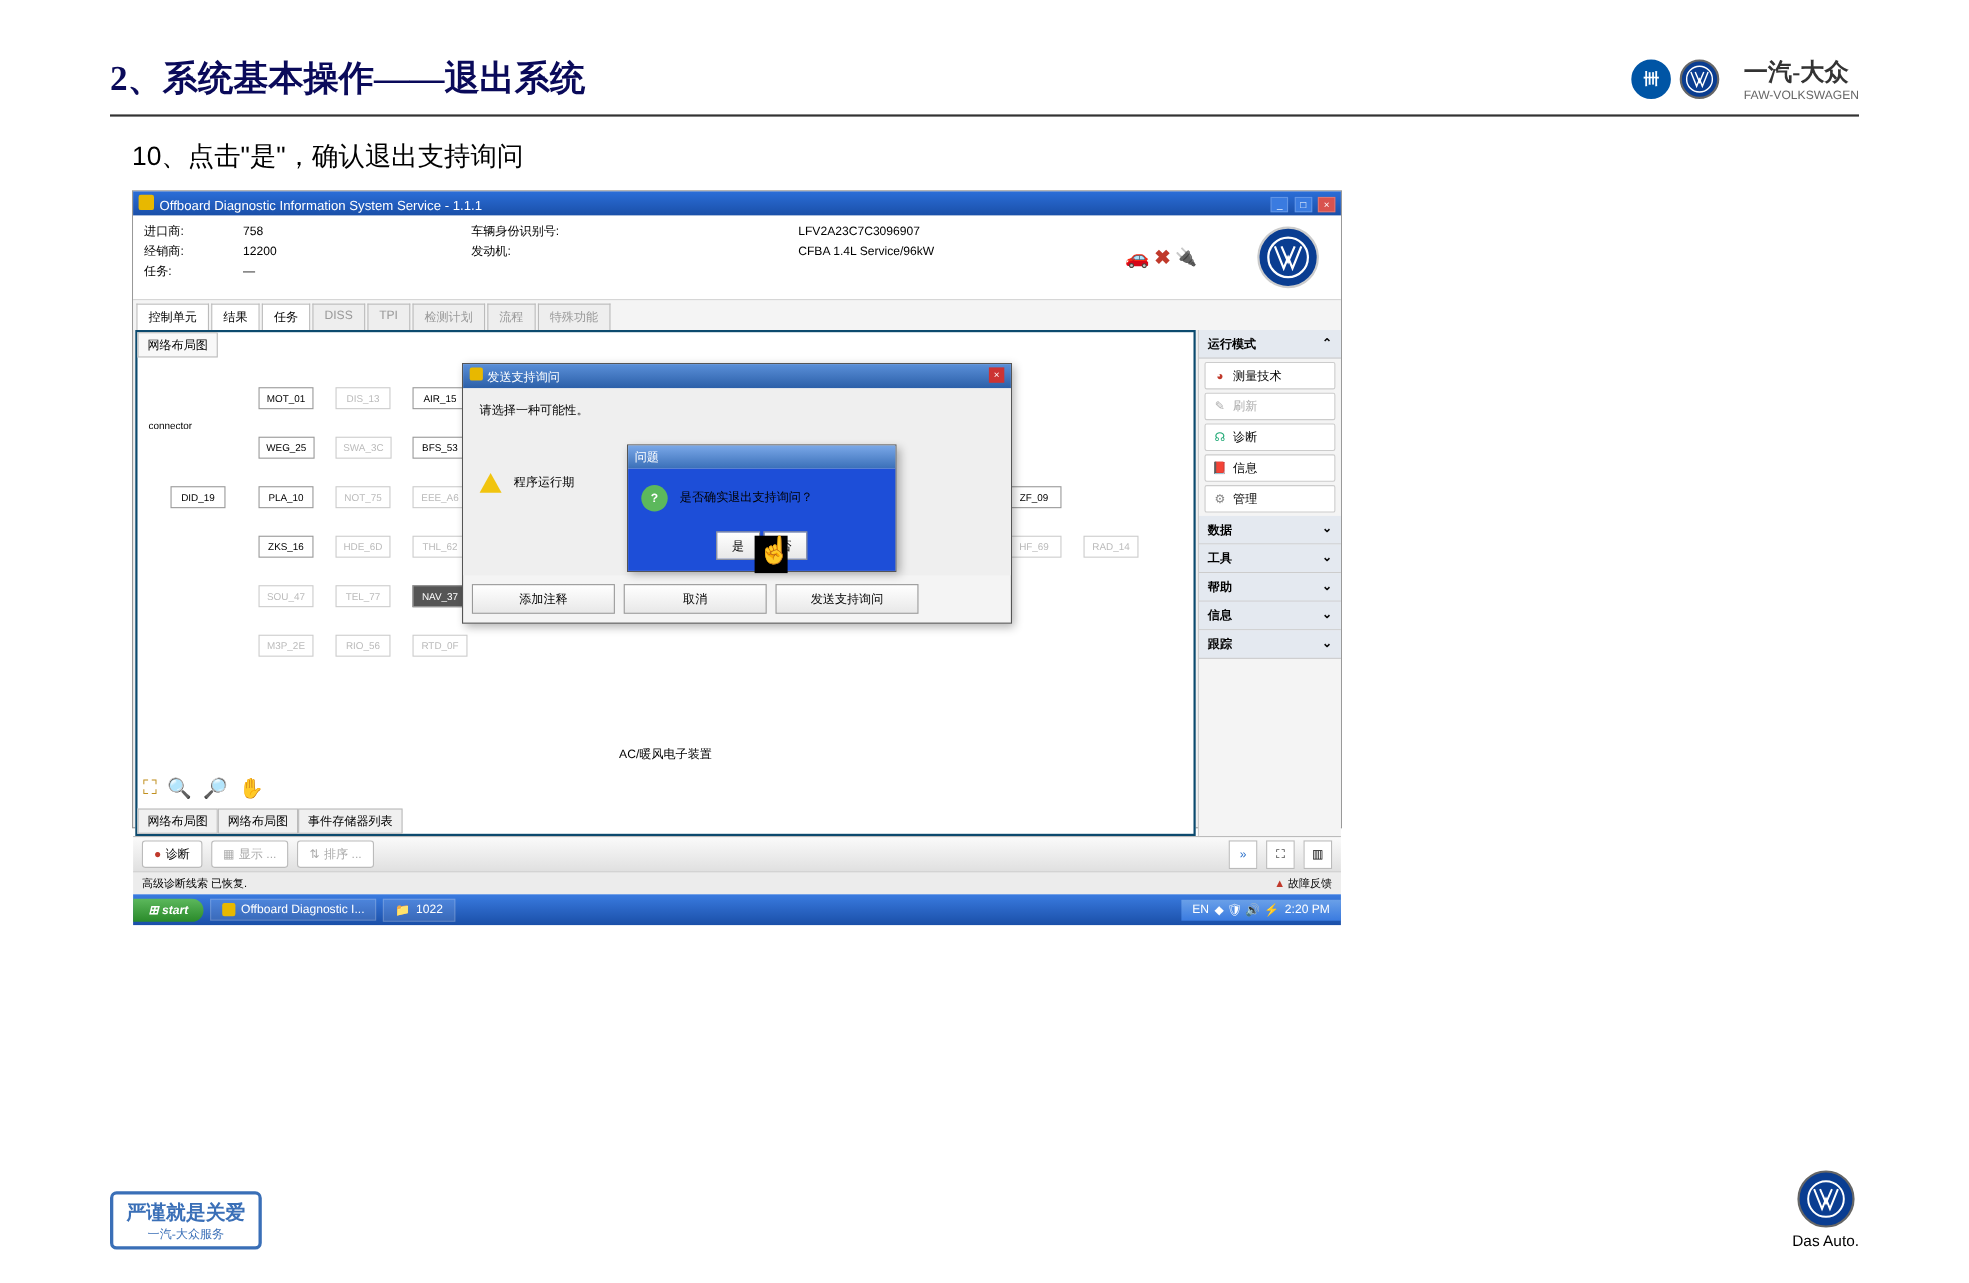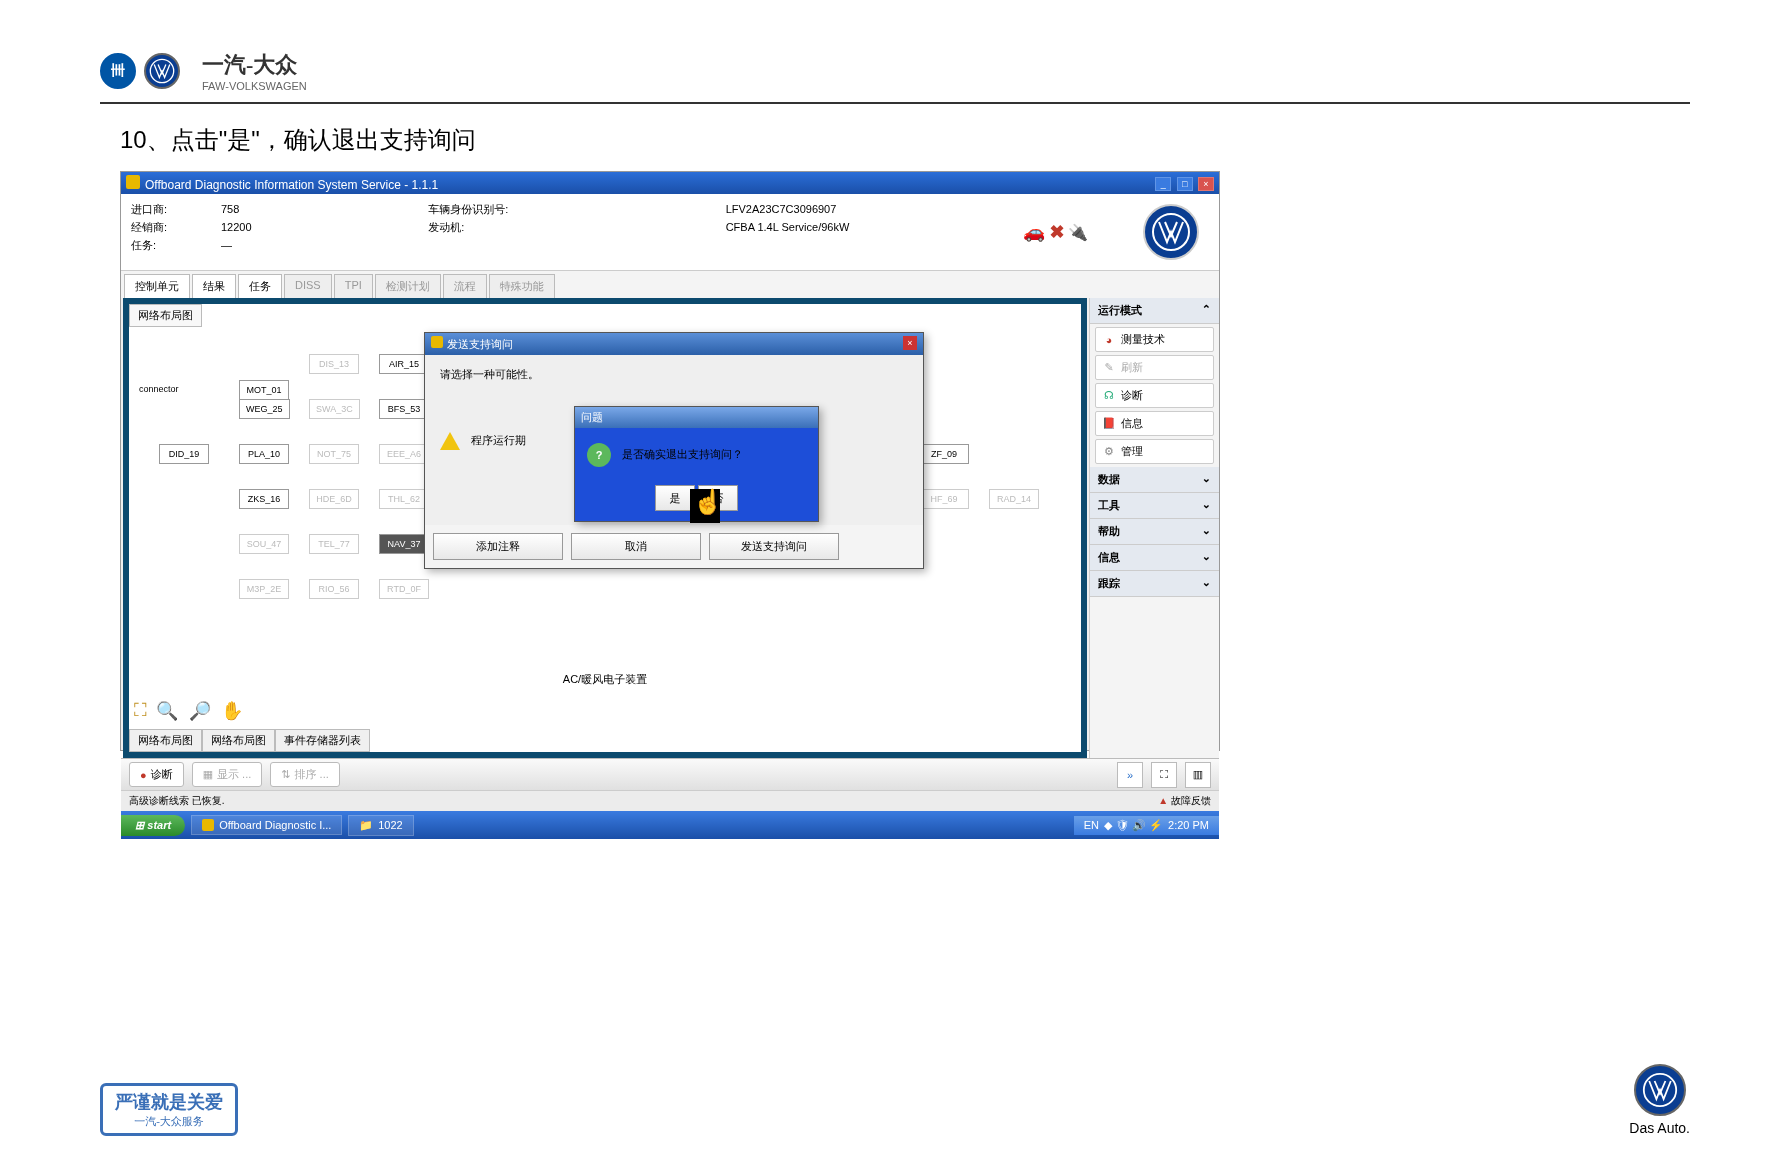--- a/index.html
+++ b/index.html
@@ -34,21 +34,21 @@
   .info-icons .car-icon { color:#e67e22; font-size:18px; }
   .info-icons .x-icon { color:#c0392b; font-size:18px; font-weight:bold; }
   .info-icons .cable-icon { color:#888; font-size:16px; }
   .vw-badge { width:56px; height:56px; border-radius:50%; background:#0a3d91; margin:4px 10px 4px auto; display:flex; align-items:center; justify-content:center; color:#fff; font-weight:bold; border:2px solid #ccc; }
   
   .tabs { display: flex; background: #f4f4f4; padding: 3px 3px 0 3px; font-size: 11px; }
   .tab { padding: 4px 10px; border: 1px solid #bbb; border-bottom: none; background: #eee; margin-right: 2px; color: #999; }
   .tab.active { background: #fff; color: #000; }
   
   .main-area { display: flex; height: 460px; }
-  .canvas-area { flex: 1; background: #fff; position: relative; border: 6px solid #0c4a6e; margin: 0 2px; }
+  .canvas-area { flex: 1; background: #fff; position: relative; border: 2px solid #0c4a6e; margin: 0 2px; }
   .canvas-title { position:absolute; top:0; left:0; padding:3px 8px; border:1px solid #bbb; background:#f8f8f8; font-size:11px; }
   
   .node { position:absolute; border:1px solid #999; padding:4px 6px; font-size:9px; background:#fff; text-align:center; min-width:50px; }
   .node.dim { color:#bbb; border-color:#ccc; }
   .node.dark { background:#555; color:#fff; }
   
   .toolbar-bottom { position:absolute; bottom:30px; left:5px; display:flex; gap:10px; }
   .toolbar-bottom span { font-size:18px; color:#c09020; }
   
   .bottom-tabs { position:absolute; bottom:0; left:0; display:flex; font-size:11px; }
@@ -93,20 +93,21 @@
   .slogan-badge .s2 { font-size:11px; text-align:center; }
   .footer-vw { text-align:center; }
   .footer-vw .vw-circle { width:52px; height:52px; }
   .footer-vw .das { font-size:14px; margin-top:4px; }
 </style>
 </head>
 <body>
 
 <div class="slide">
   <div class="slide-header">
+    <div class="slide-title">2、系统基本操作——退出系统</div>
     <div class="brand">
       <span class="brand-circle faw-circle">卌</span>
       <span class="brand-circle vw-circle">
         <svg width="26" height="26" viewBox="0 0 40 40">
             <circle cx="20" cy="20" r="18" fill="none" stroke="#fff" stroke-width="2"></circle>
             <path d="M8 10 L16 30 L20 20 L24 30 L32 10 M14 10 L20 24 L26 10" fill="none" stroke="#fff" stroke-width="2"></path>
           </svg>
       </span>
       <span class="brand-text">
         <span class="cn">一汽-大众</span>
@@ -165,21 +166,21 @@
       <div class="tab">流程</div>
       <div class="tab">特殊功能</div>
     </div>
 
     <div class="main-area">
       <div class="canvas-area">
         <div class="canvas-title">网络布局图</div>
 
         <div style="position:absolute; top:80px; left:10px; font-size:9px;">connector</div>
 
-        <div class="node" style="top:50px; left:110px;margin-top:26px;">MOT_01</div>
+        <div class="node" style="top:50px; left:110px;">MOT_01</div>
         <div class="node dim" style="top:50px; left:180px;">DIS_13</div>
         <div class="node" style="top:50px; left:250px;">AIR_15</div>
 
         <div class="node" style="top:95px; left:110px;">WEG_25</div>
         <div class="node dim" style="top:95px; left:180px;">SWA_3C</div>
         <div class="node" style="top:95px; left:250px;">BFS_53</div>
 
         <div class="node" style="top:140px; left:30px;">DID_19</div>
         <div class="node" style="top:140px; left:110px;">PLA_10</div>
         <div class="node dim" style="top:140px; left:180px;">NOT_75</div>

